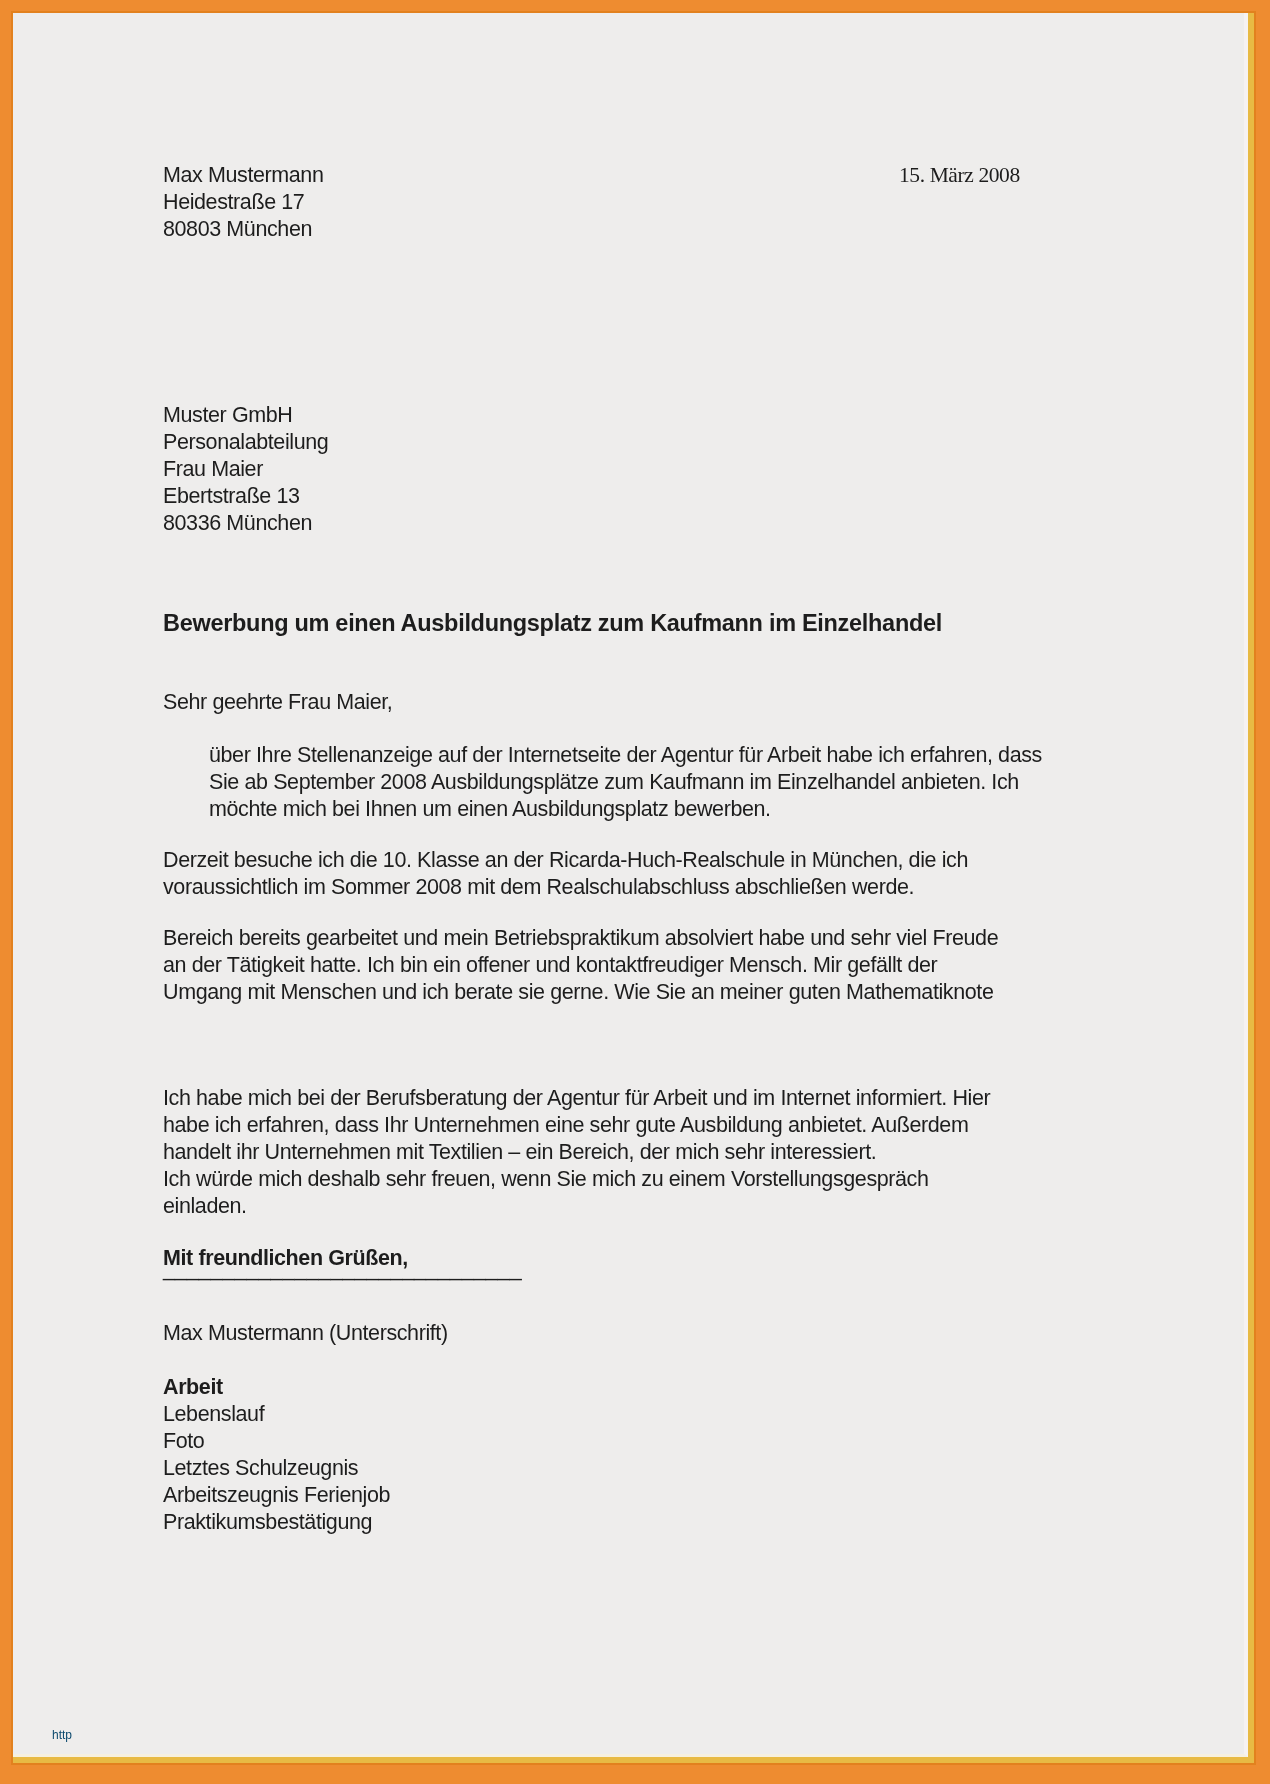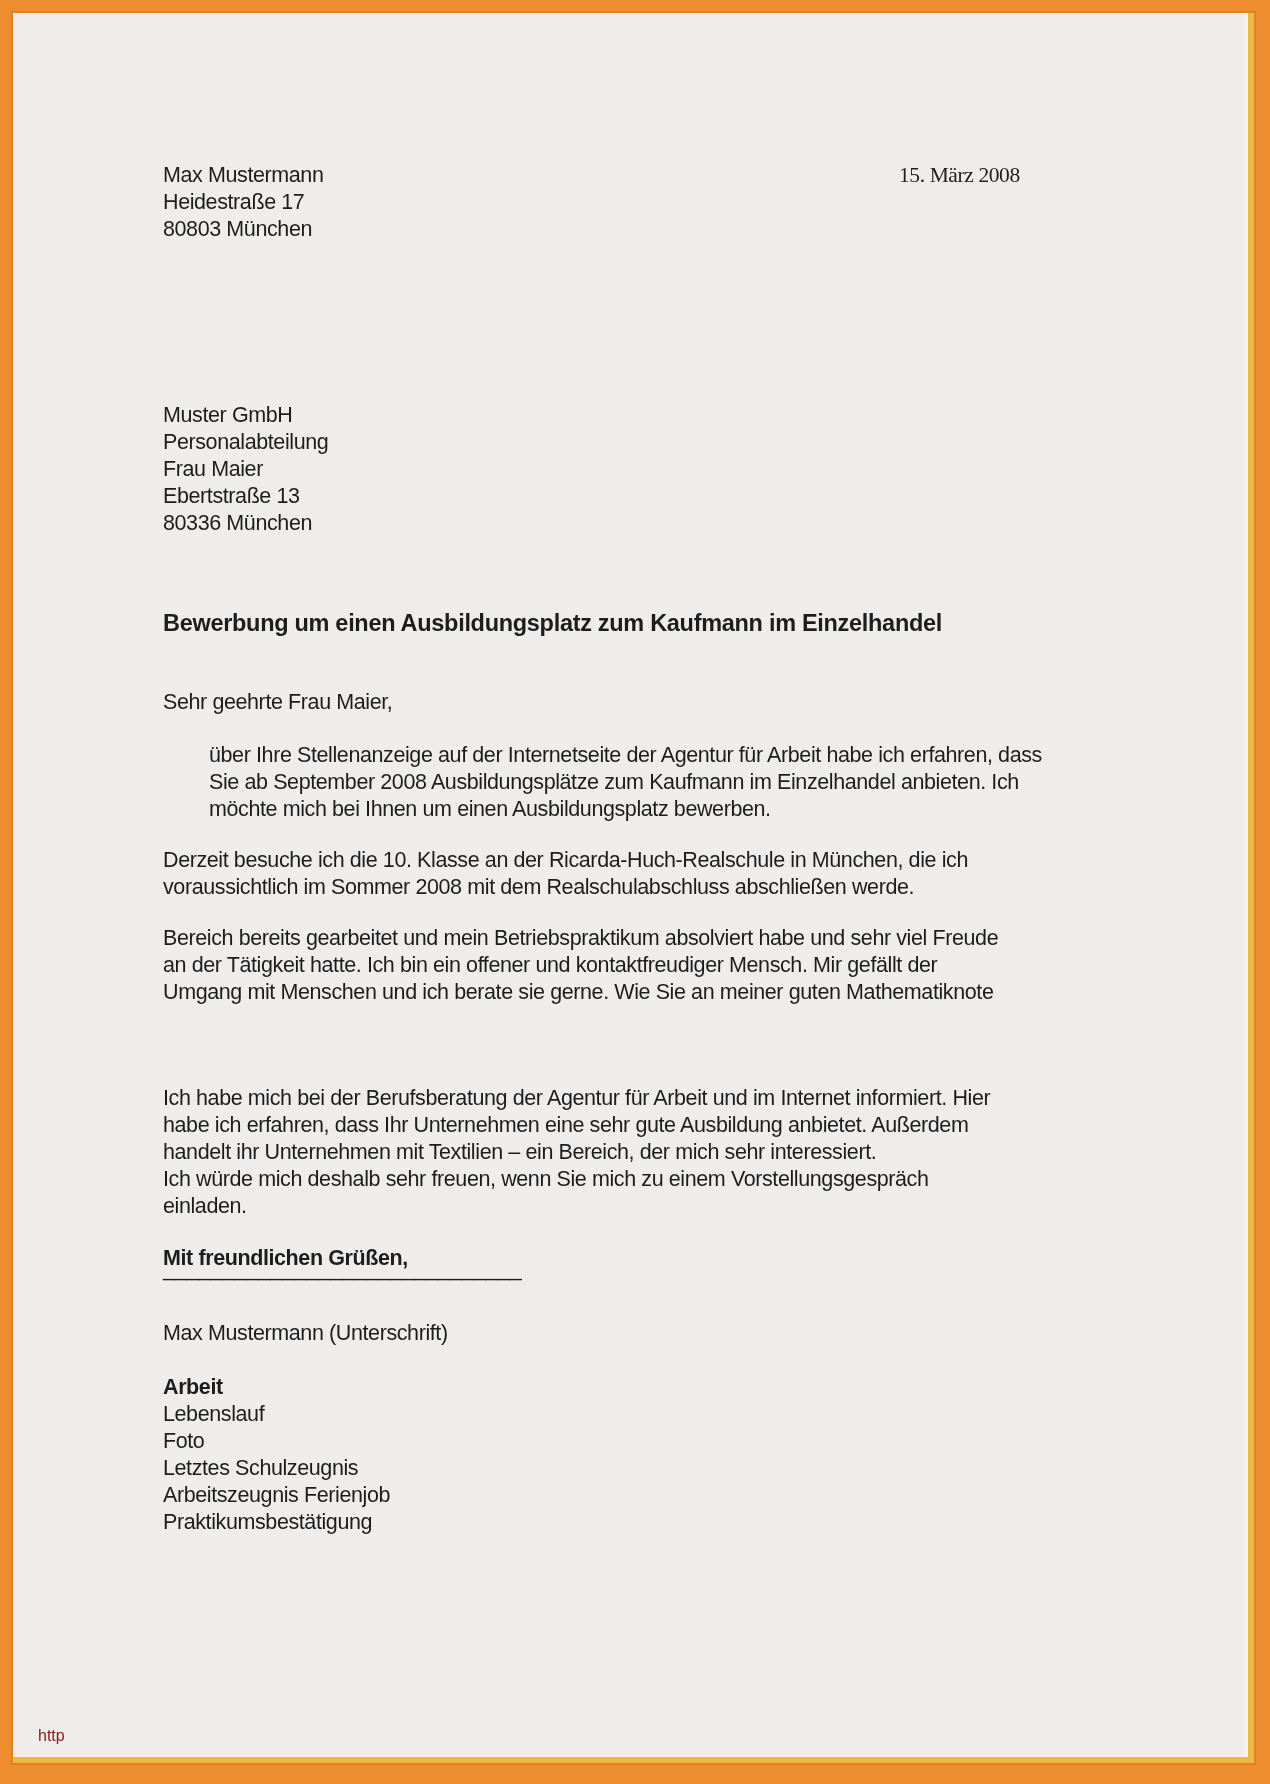--- a/index.html
+++ b/index.html
@@ -45,23 +45,24 @@
   .abs { position: absolute; white-space: nowrap; }
   .line { height: 27px; }
   .subject {
     font-weight: bold;
     font-size: 23.5px;
     letter-spacing: -0.3px;
   }
   .bold { font-weight: bold; }
   .sig-rule { letter-spacing: 0; }
   .watermark {
-    font-size: 16px;
+    font-size: 12px;
     letter-spacing: 0;
-    color: #7f1d1d;
+    color: #0c4a6e;
+    margin-left: 14px;
   }
 </style>
 </head>
 <body>
 
 <div class="page">
   <div class="frame-seam"></div>
   <div class="edge-yellow"></div>
   <div class="sheet"></div>
 

